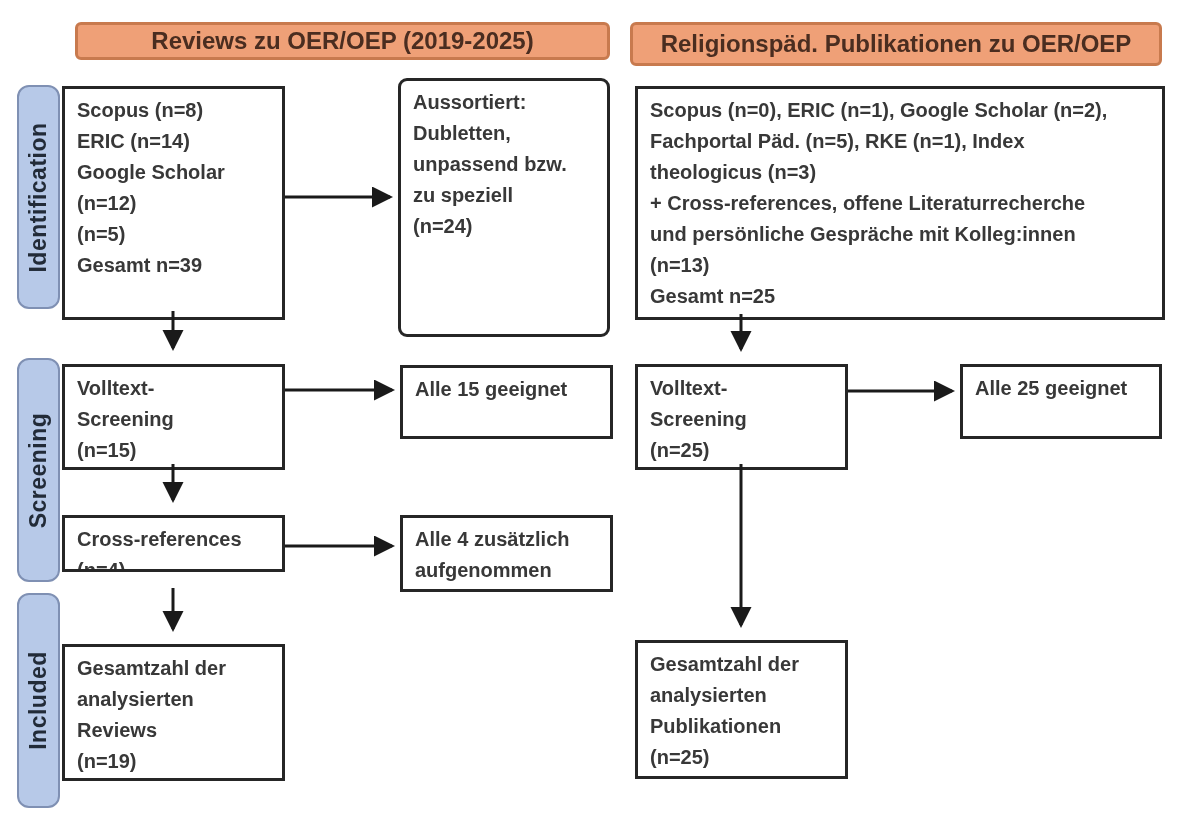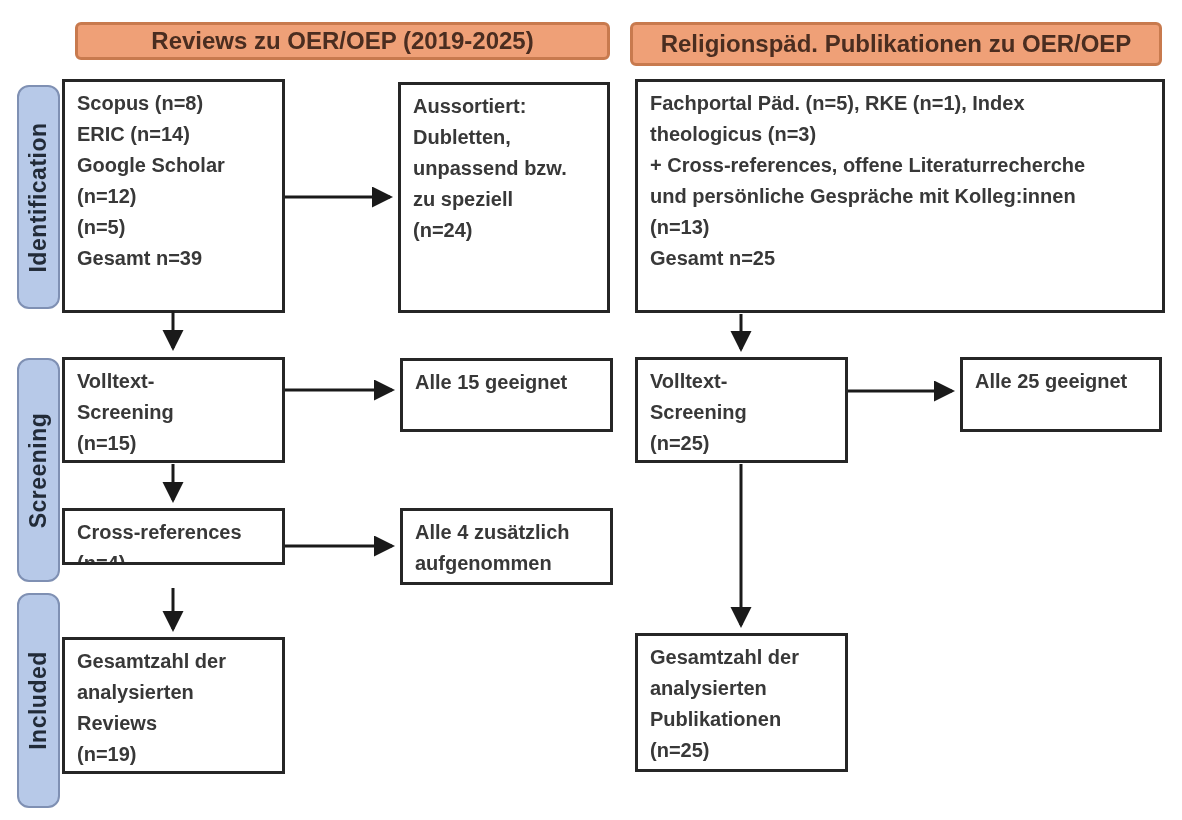--- a/index.html
+++ b/index.html
@@ -47,20 +47,21 @@
     position: absolute;
     background: #ffffff;
     border: 3px solid var(--box-border, #262626);
     box-sizing: border-box;
     padding: 6px 12px;
     font-weight: bold;
     font-size: 20px;
     line-height: 31px;
     color: var(--box-text, #383838);
     overflow: hidden;
+    margin-top: 7px;
   }
   .box .ln { white-space: nowrap; }
   #arrows {
     position: absolute;
     left: 0; top: 0;
     width: 1182px; height: 820px;
     pointer-events: none;
   }
   #arrows line {
     stroke: var(--arrow, #1a1a1a);
@@ -87,21 +88,21 @@
 
   <div class="box" style="left:62px; top:79px; width:223px; height:234px;">
     <div class="ln">Scopus (n=8)</div>
     <div class="ln">ERIC (n=14)</div>
     <div class="ln">Google Scholar</div>
     <div class="ln">(n=12)</div>
     <div class="ln">(n=5)</div>
     <div class="ln">Gesamt n=39</div>
   </div>
 
-  <div class="box" style="left:398px; top:82px; width:212px; height:231px;">
+  <div class="box" style="left:398px; top:71px; width:212px; height:259px;border-radius:9px;">
     <div class="ln">Aussortiert:</div>
     <div class="ln">Dubletten,</div>
     <div class="ln">unpassend bzw.</div>
     <div class="ln">zu speziell</div>
     <div class="ln">(n=24)</div>
   </div>
 
   <div class="box" style="left:62px; top:357px; width:223px; height:106px;">
     <div class="ln">Volltext-</div>
     <div class="ln">Screening</div>
@@ -123,20 +124,21 @@
   </div>
 
   <div class="box" style="left:62px; top:637px; width:223px; height:137px;">
     <div class="ln">Gesamtzahl der</div>
     <div class="ln">analysierten</div>
     <div class="ln">Reviews</div>
     <div class="ln">(n=19)</div>
   </div>
 
   <div class="box" style="left:635px; top:79px; width:530px; height:234px;">
+    <div class="ln">Scopus (n=0), ERIC (n=1), Google Scholar (n=2),</div>
     <div class="ln">Fachportal Päd. (n=5), RKE (n=1), Index</div>
     <div class="ln">theologicus (n=3)</div>
     <div class="ln">+ Cross-references, offene Literaturrecherche</div>
     <div class="ln">und persönliche Gespräche mit Kolleg:innen</div>
     <div class="ln">(n=13)</div>
     <div class="ln">Gesamt n=25</div>
   </div>
 
   <div class="box" style="left:635px; top:357px; width:213px; height:106px;">
     <div class="ln">Volltext-</div>

